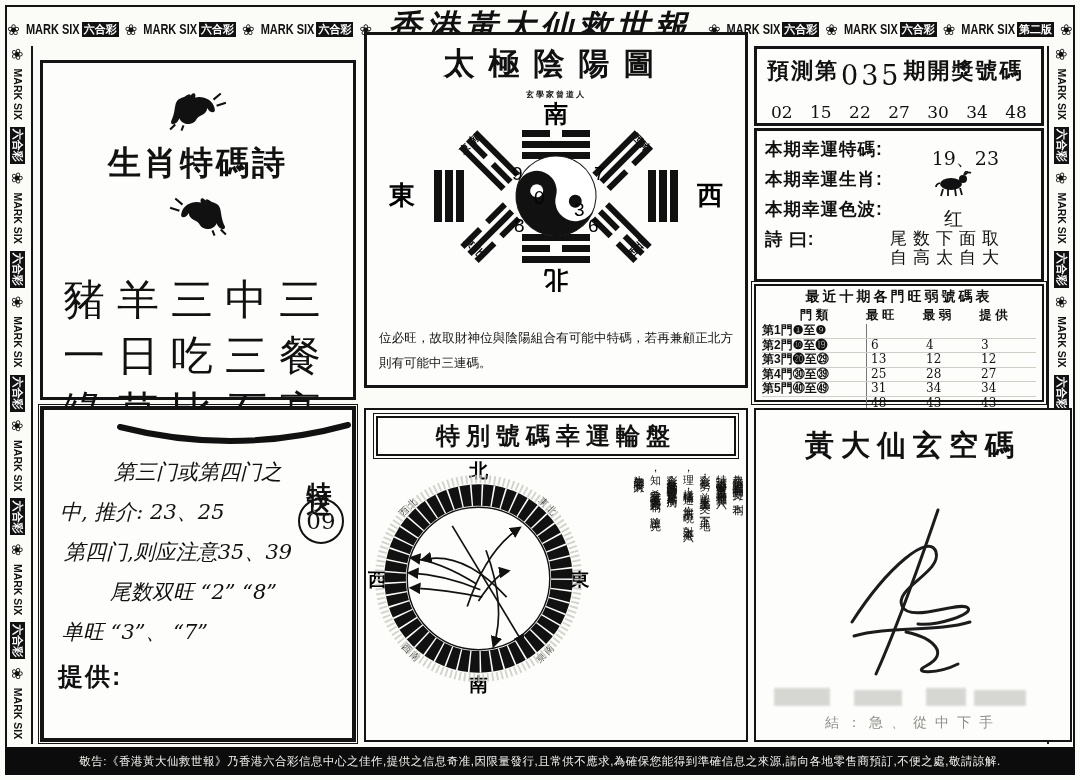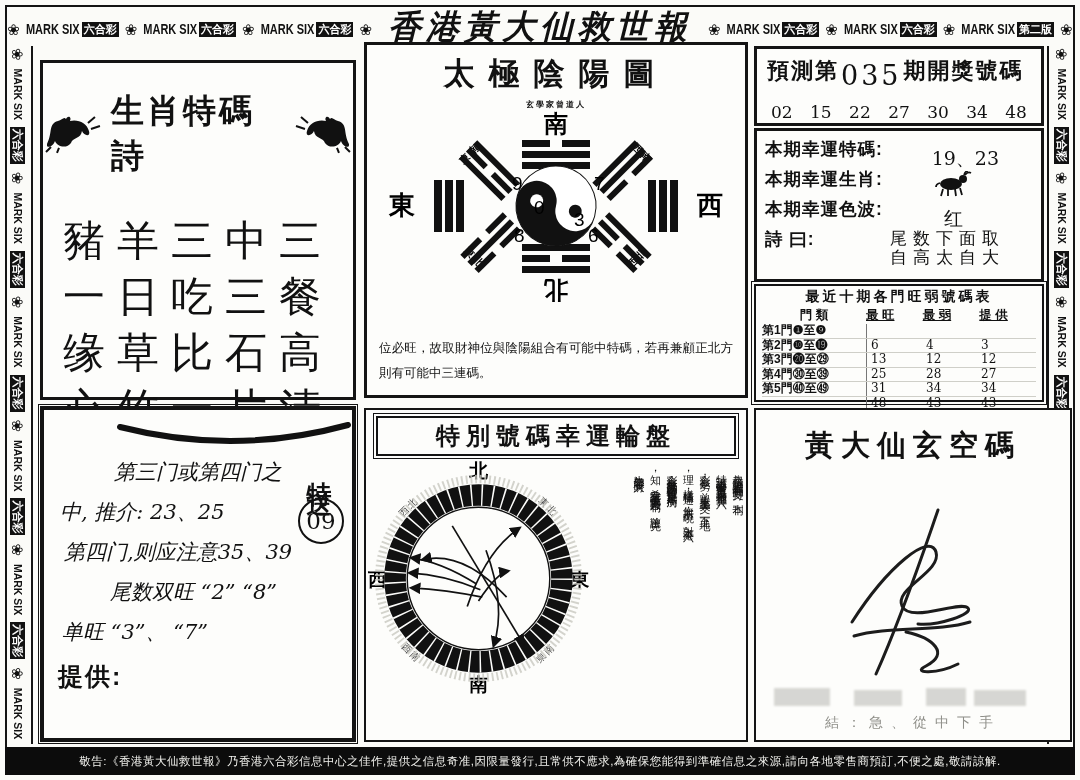--- a/index.html
+++ b/index.html
@@ -24,27 +24,27 @@
   .strip-inner{position:absolute;left:26px;top:0;height:26px;width:760px;
                transform-origin:0 0;transform:rotate(90deg);
                display:flex;align-items:center;gap:6px;white-space:nowrap;}
   .strip-inner .brand{font-size:10.5px;}
 
   
   .box{position:absolute;background:#fdfdfb;border:3px solid #141414;box-sizing:border-box;}
 
   
   #poem-box{left:40px;top:60px;width:316px;height:340px;}
-  .poem-title-row{display:flex;align-items:center;justify-content:center;gap:8px;margin-top:26px;}
+  .poem-title-row{display:flex;align-items:center;justify-content:center;gap:8px;margin-top:26px;flex-direction:column;}
   .poem-title{font-family:"DejaVu Serif",serif;font-weight:900;font-size:33px;letter-spacing:3px;}
   .poem-lines{margin-top:34px;text-align:center;font-family:"DejaVu Serif",serif;
               font-size:42px;line-height:56px;letter-spacing:12px;}
 
   
-  #taiji-box{left:364px;top:42px;width:384px;height:356px;}
+  #taiji-box{left:364px;top:32px;width:384px;height:356px;}
   .taiji-title{text-align:center;font-weight:900;font-size:31px;letter-spacing:14px;
                font-family:"Liberation Sans",sans-serif;margin-top:8px;}
   .taiji-sub{text-align:center;font-size:8px;font-weight:700;letter-spacing:2px;margin-top:4px;}
   .bagua-wrap{margin-top:0px;text-align:center;}
   .taiji-caption{position:absolute;left:12px;right:12px;bottom:10px;font-size:12.5px;
                  font-family:"DejaVu Serif",serif;line-height:1.95;text-align:justify;}
 
   
   #prediction-box{left:754px;top:46px;width:290px;height:80px;padding:6px 10px;}
   .pred-line1{display:flex;align-items:center;font-weight:900;font-size:22px;letter-spacing:2px;}
@@ -61,21 +61,21 @@
              transform:translateY(9px);}
   .lucky-color{margin-right:70px;}
   .poem-cols{margin-left:auto;margin-right:28px;text-align:center;font-family:"DejaVu Serif",serif;
              font-size:17px;line-height:19px;transform:translateY(2px);}
 
   
   #table-box{left:754px;top:284px;width:290px;height:118px;border-width:2px;outline:1px solid #141414;outline-offset:2px;padding:2px 6px;}
   .tt-title{text-align:center;font-weight:900;font-size:14px;letter-spacing:3px;}
   .tt-head{display:flex;font-weight:900;font-size:12.5px;margin-top:1px;}
   .tt-gate-col{width:104px;}
-  .tt-val-col{flex:1;text-align:left;text-decoration:underline;}
+  .tt-val-col{flex:1;text-align:left;}
   .tt-row{display:flex;font-size:12px;line-height:13.5px;border-bottom:1px solid #cfcfc8;}
   .tt-row:last-child{border-bottom:none;}
   .tt-gate{width:104px;font-weight:900;font-size:12px;white-space:nowrap;}
   .tt-v{flex:1;font-family:"DejaVu Serif",serif;border-left:0;}
   .tt-vals{display:flex;flex:1;border-left:1px solid #777;padding-left:4px;}
 
   
   #special-box{left:40px;top:406px;width:316px;height:336px;border-width:4px;outline:1px solid #141414;outline-offset:1px;}
   .sp-title-wrap{position:relative;width:230px;margin:14px auto 0 70px;text-align:center;}
   .sp-title{font-weight:900;font-size:30px;letter-spacing:10px;}

